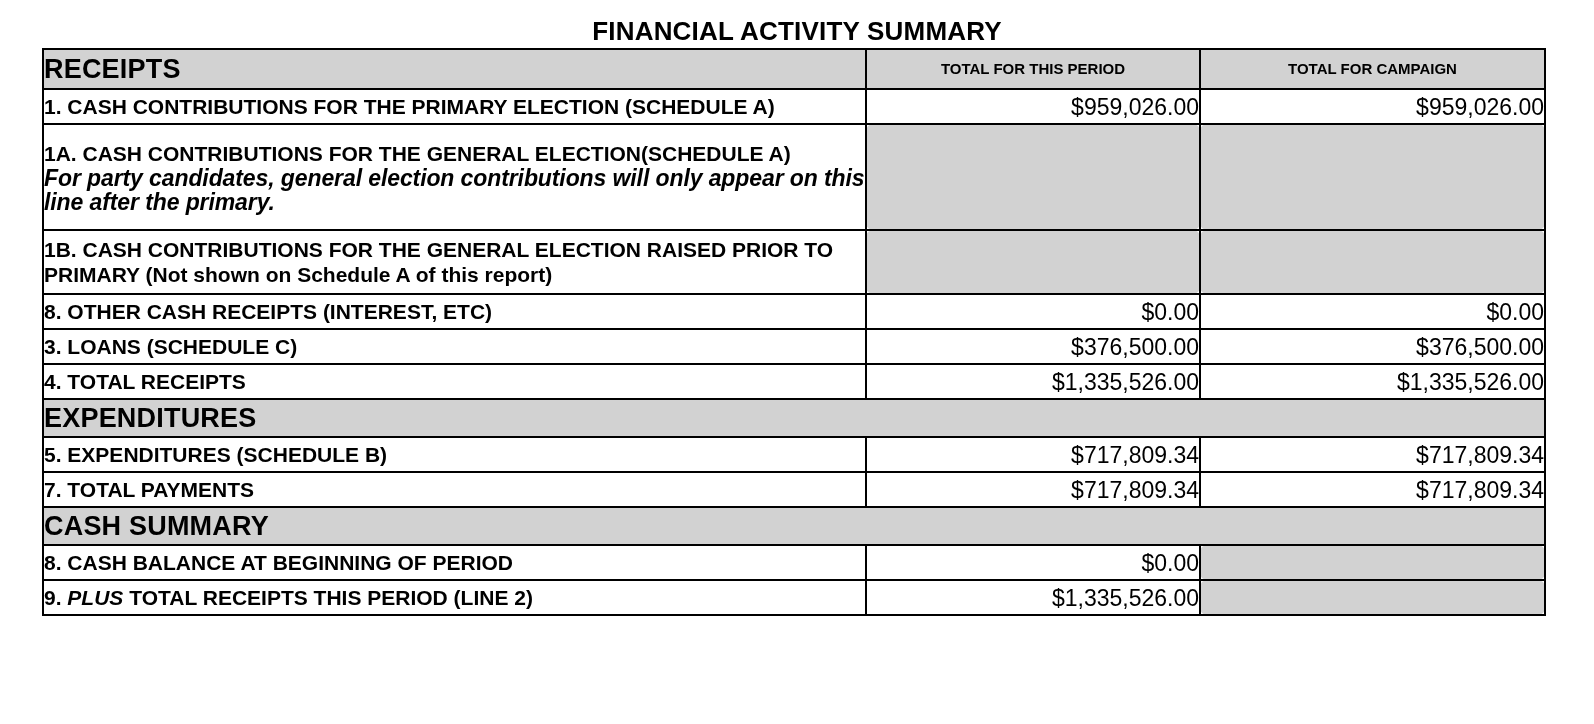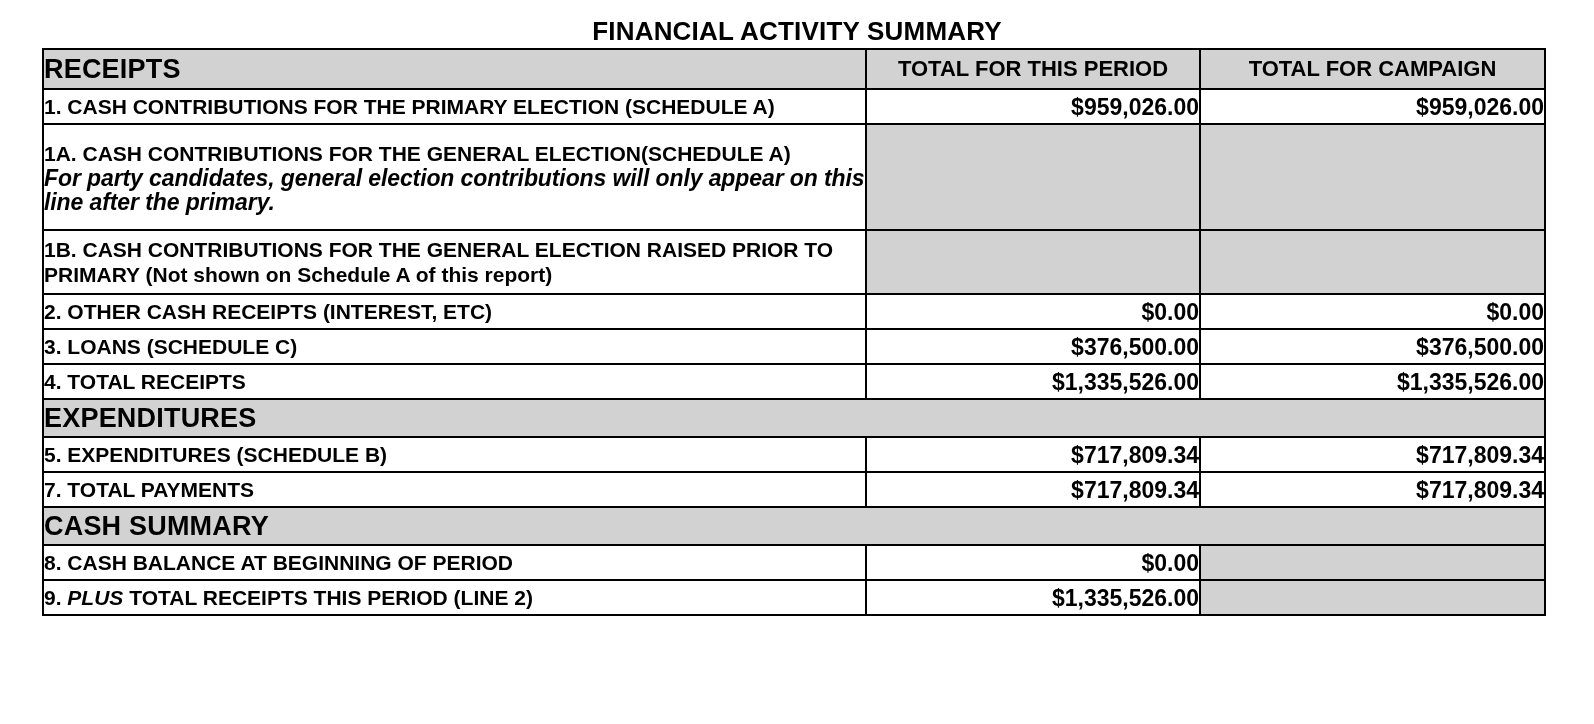--- a/index.html
+++ b/index.html
@@ -64,36 +64,37 @@
     font-weight: bold;
     line-height: 24px;
     letter-spacing: -0.1px;
   }
   .cell-label i.plus { }
 
   .cell-value {
     text-align: right;
     padding: 3px 7px 4px 0;
     font-size: 23px;
-    font-weight: bold;
+    font-weight: normal;
     line-height: 30px;
     white-space: nowrap;
+    border-radius: 7px;
   }
   .section-head {
     background: #d2d2d2 !important;
     font-size: 27px;
     font-weight: bold;
     line-height: 34px;
     padding: 2px 0 4px 8px;
     letter-spacing: 0.2px;
   }
   .col-head {
     background: #d2d2d2 !important;
     text-align: center;
-    font-size: 22px;
+    font-size: 15px;
     font-weight: bold;
     line-height: 34px;
     padding: 2px 0 4px 0;
     white-space: nowrap;
   }
   .shaded { background: #d2d2d2 !important; }
 
   .r-tall1 td { height: 104px; }
   .r-tall2 td { height: 62px; }
   .r-head td  { height: 38px; }
@@ -128,21 +129,21 @@
           <td class="cell-label"><span>1A. CASH CONTRIBUTIONS FOR THE GENERAL ELECTION(SCHEDULE A)</span><span class="sub">For party candidates, general election contributions will only appear on this line after the primary.</span></td>
           <td class="cell-value shaded"></td>
           <td class="cell-value shaded"></td>
         </tr>
         <tr class="r-tall2">
           <td class="cell-label"><span>1B. CASH CONTRIBUTIONS FOR THE GENERAL ELECTION RAISED PRIOR TO PRIMARY (Not shown on Schedule A of this report)</span></td>
           <td class="cell-value shaded"></td>
           <td class="cell-value shaded"></td>
         </tr>
         <tr class="r-norm">
-          <td class="cell-label"><span>2. OTHER CASH RECEIPTS (INTEREST, ETC)</span></td>
+          <td class="cell-label"><span>8. OTHER CASH RECEIPTS (INTEREST, ETC)</span></td>
           <td class="cell-value">$0.00</td>
           <td class="cell-value">$0.00</td>
         </tr>
         <tr class="r-norm">
           <td class="cell-label"><span>3. LOANS (SCHEDULE C)</span></td>
           <td class="cell-value">$376,500.00</td>
           <td class="cell-value">$376,500.00</td>
         </tr>
         <tr class="r-norm">
           <td class="cell-label"><span>4. TOTAL RECEIPTS</span></td>

